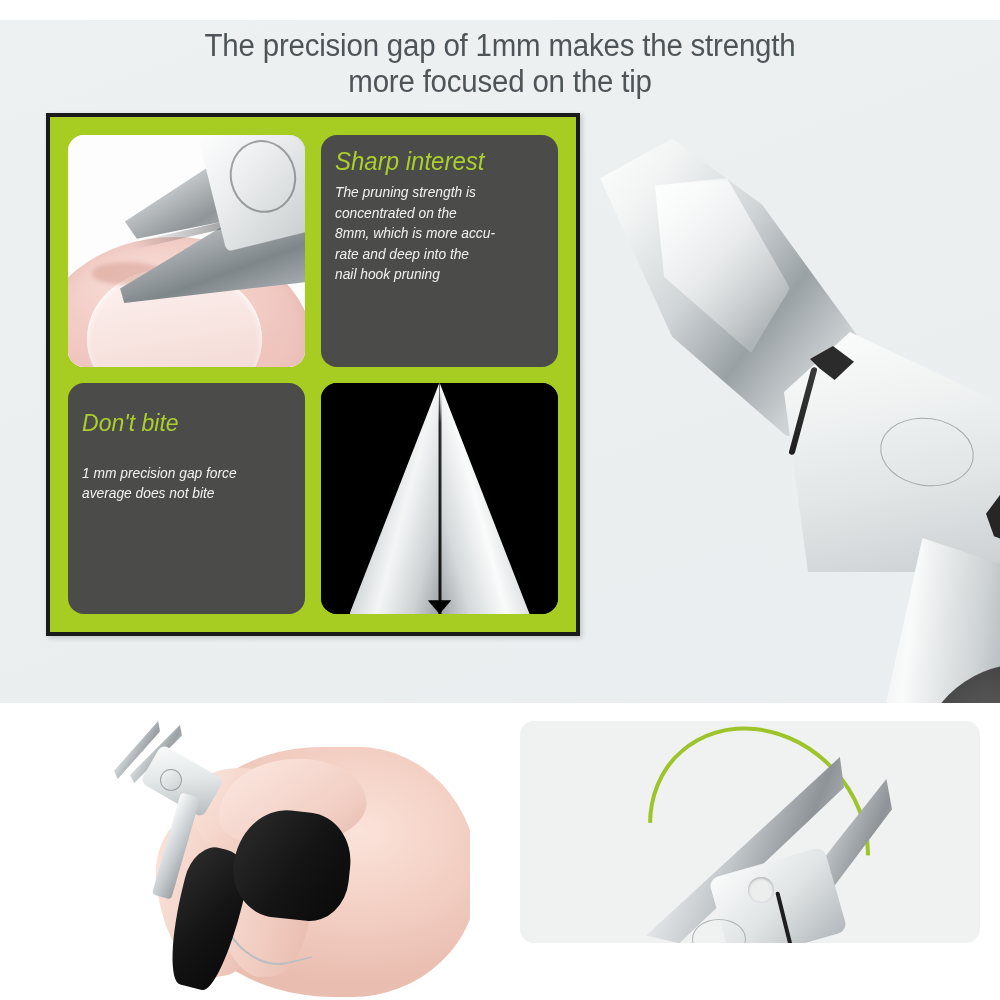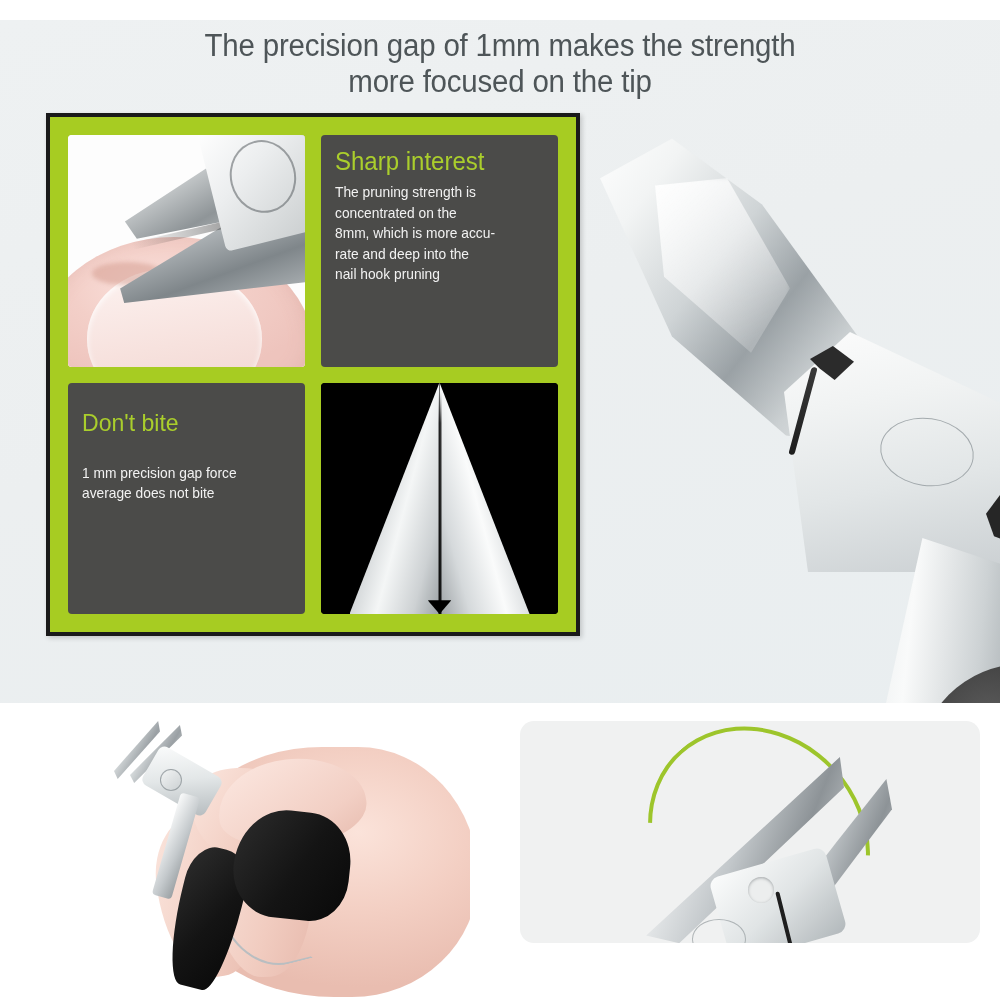--- a/index.html
+++ b/index.html
@@ -68,22 +68,23 @@
     position: absolute;
     left: 18px; top: 18px;
     right: 18px; bottom: 18px;
     display: grid;
     grid-template-columns: 1fr 1fr;
     grid-template-rows: 1fr 1fr;
     gap: 16px;
   }
   .cell {
     position: relative;
-    border-radius: 4px;
+    border-radius: 16px;
     overflow: hidden;
+    font-style: italic;
   }
   .cell-dark {
     background: #4b4b49;
     padding: 12px 14px 10px 14px;
     box-sizing: border-box;
   }
   .cell-photo { background: #ffffff; }
   .cell-black { background: #000000; }
 
   .cell-title {

